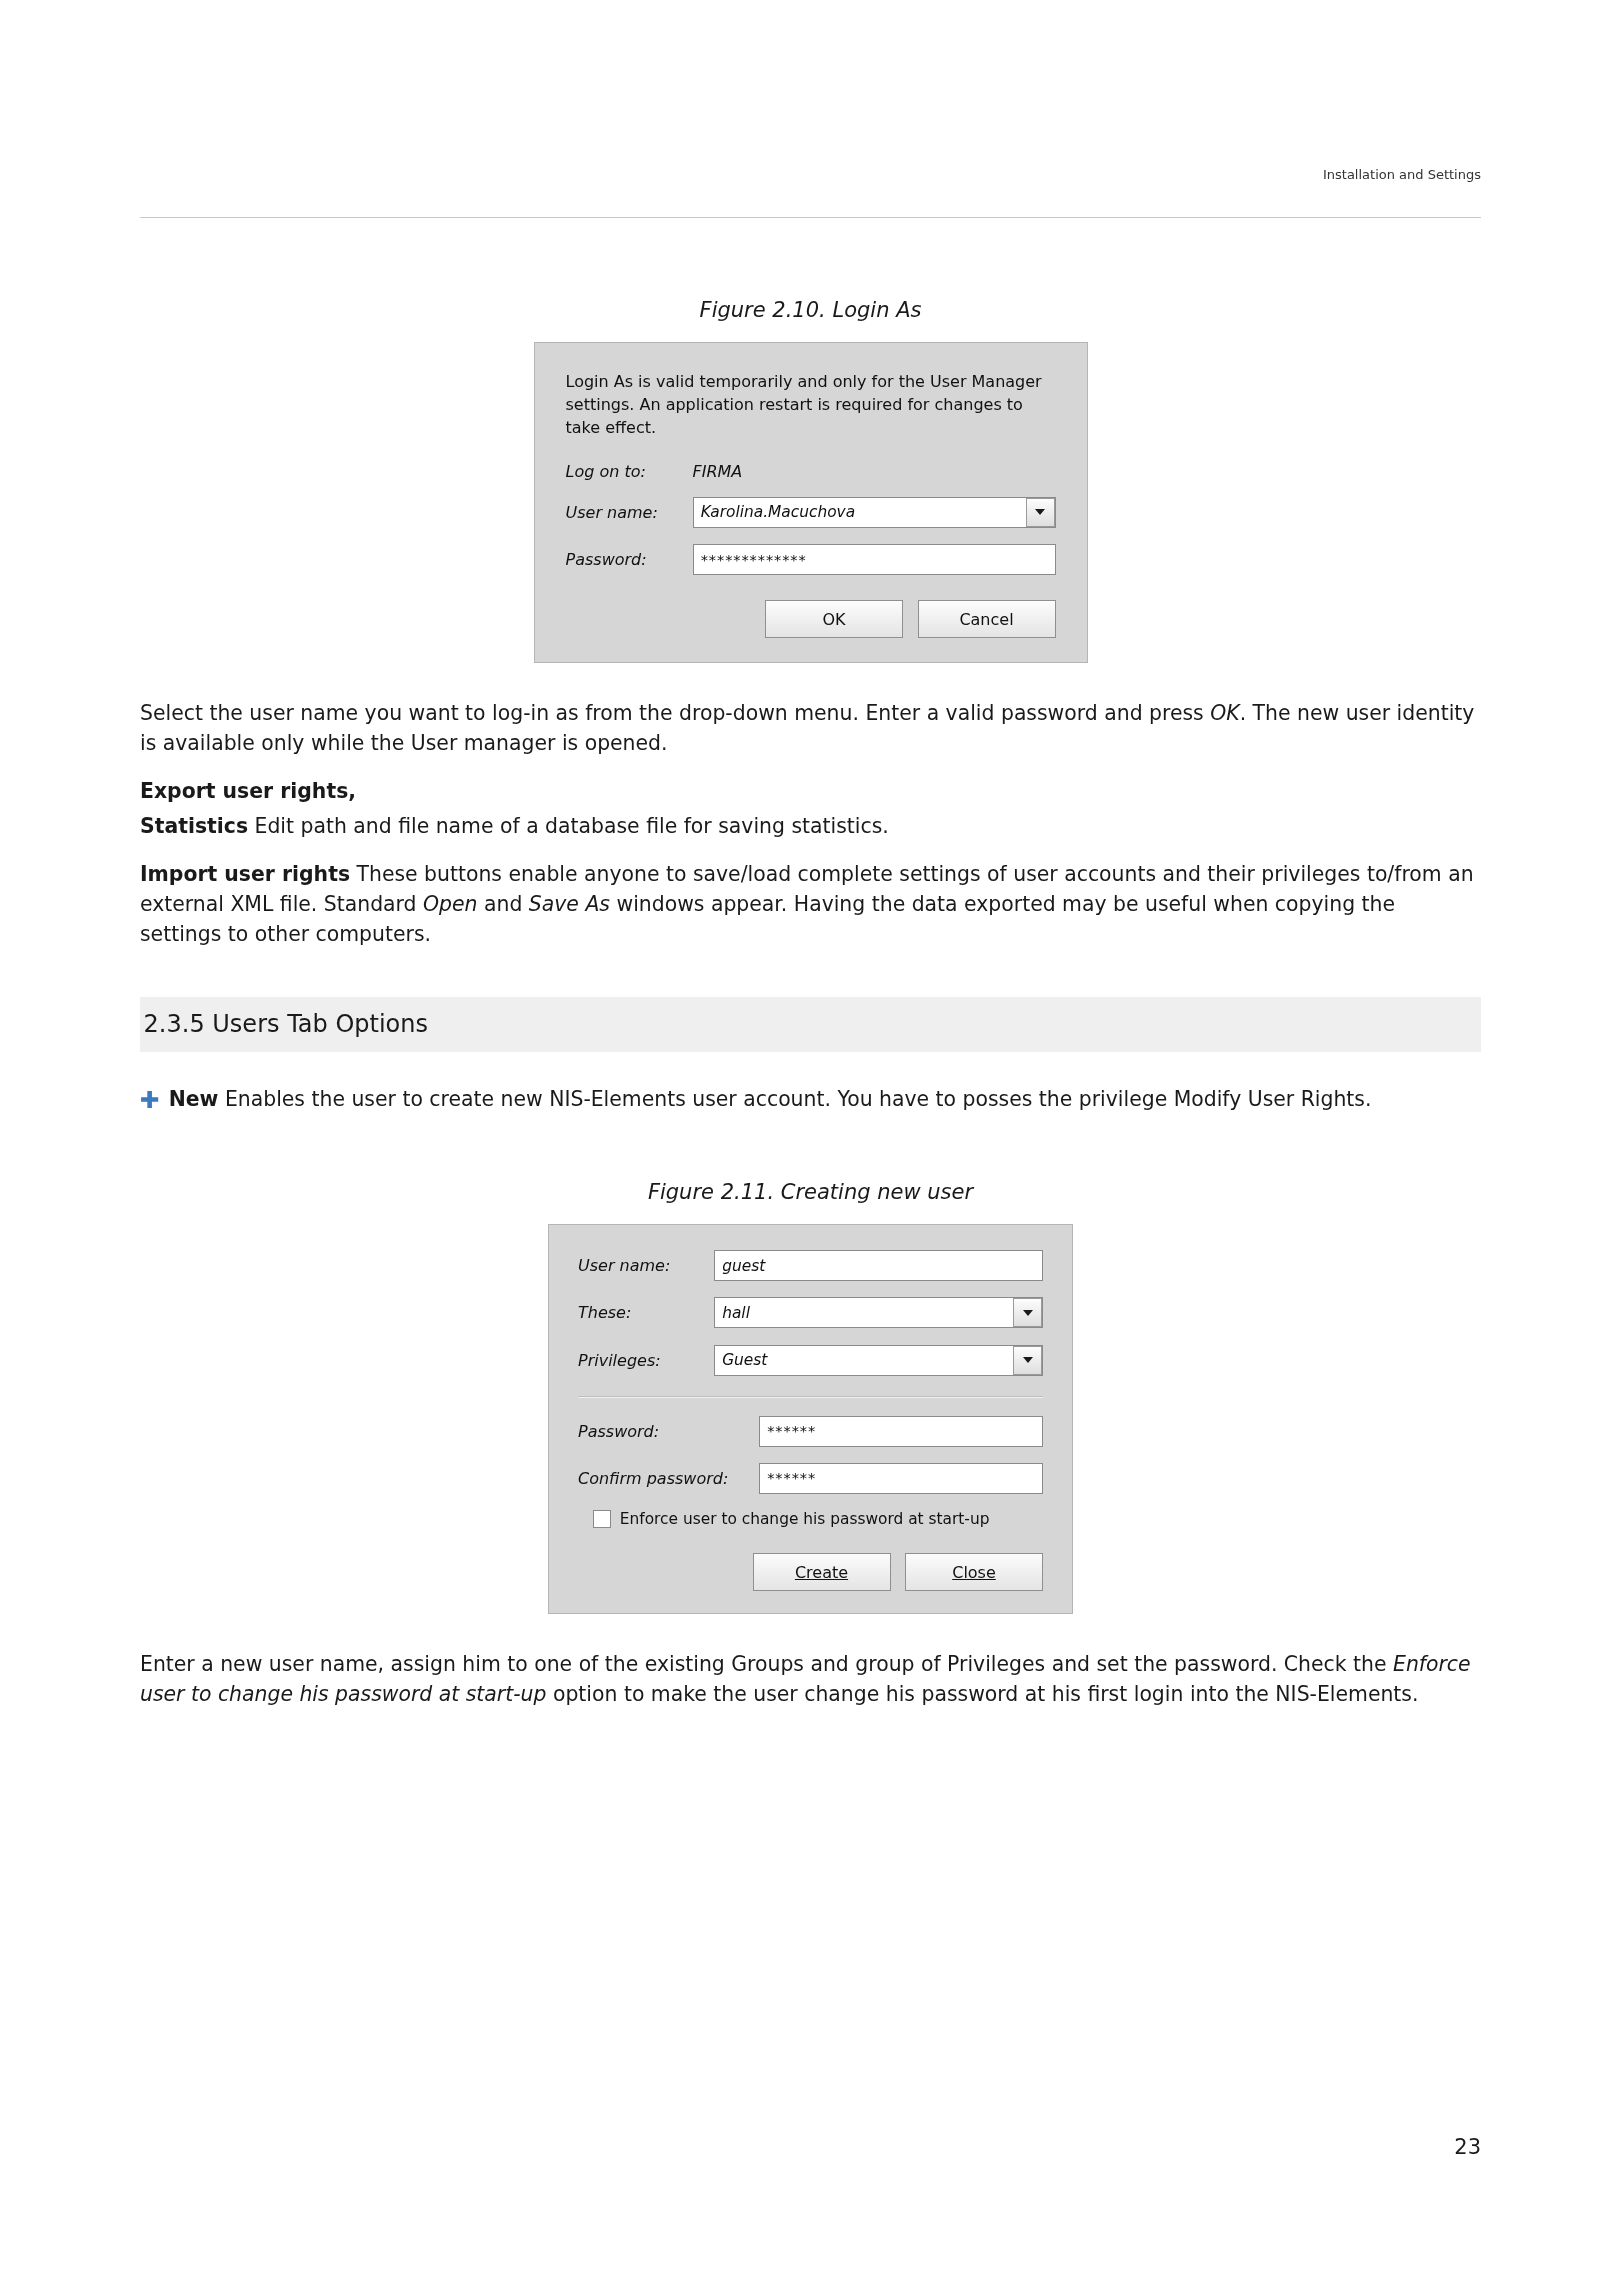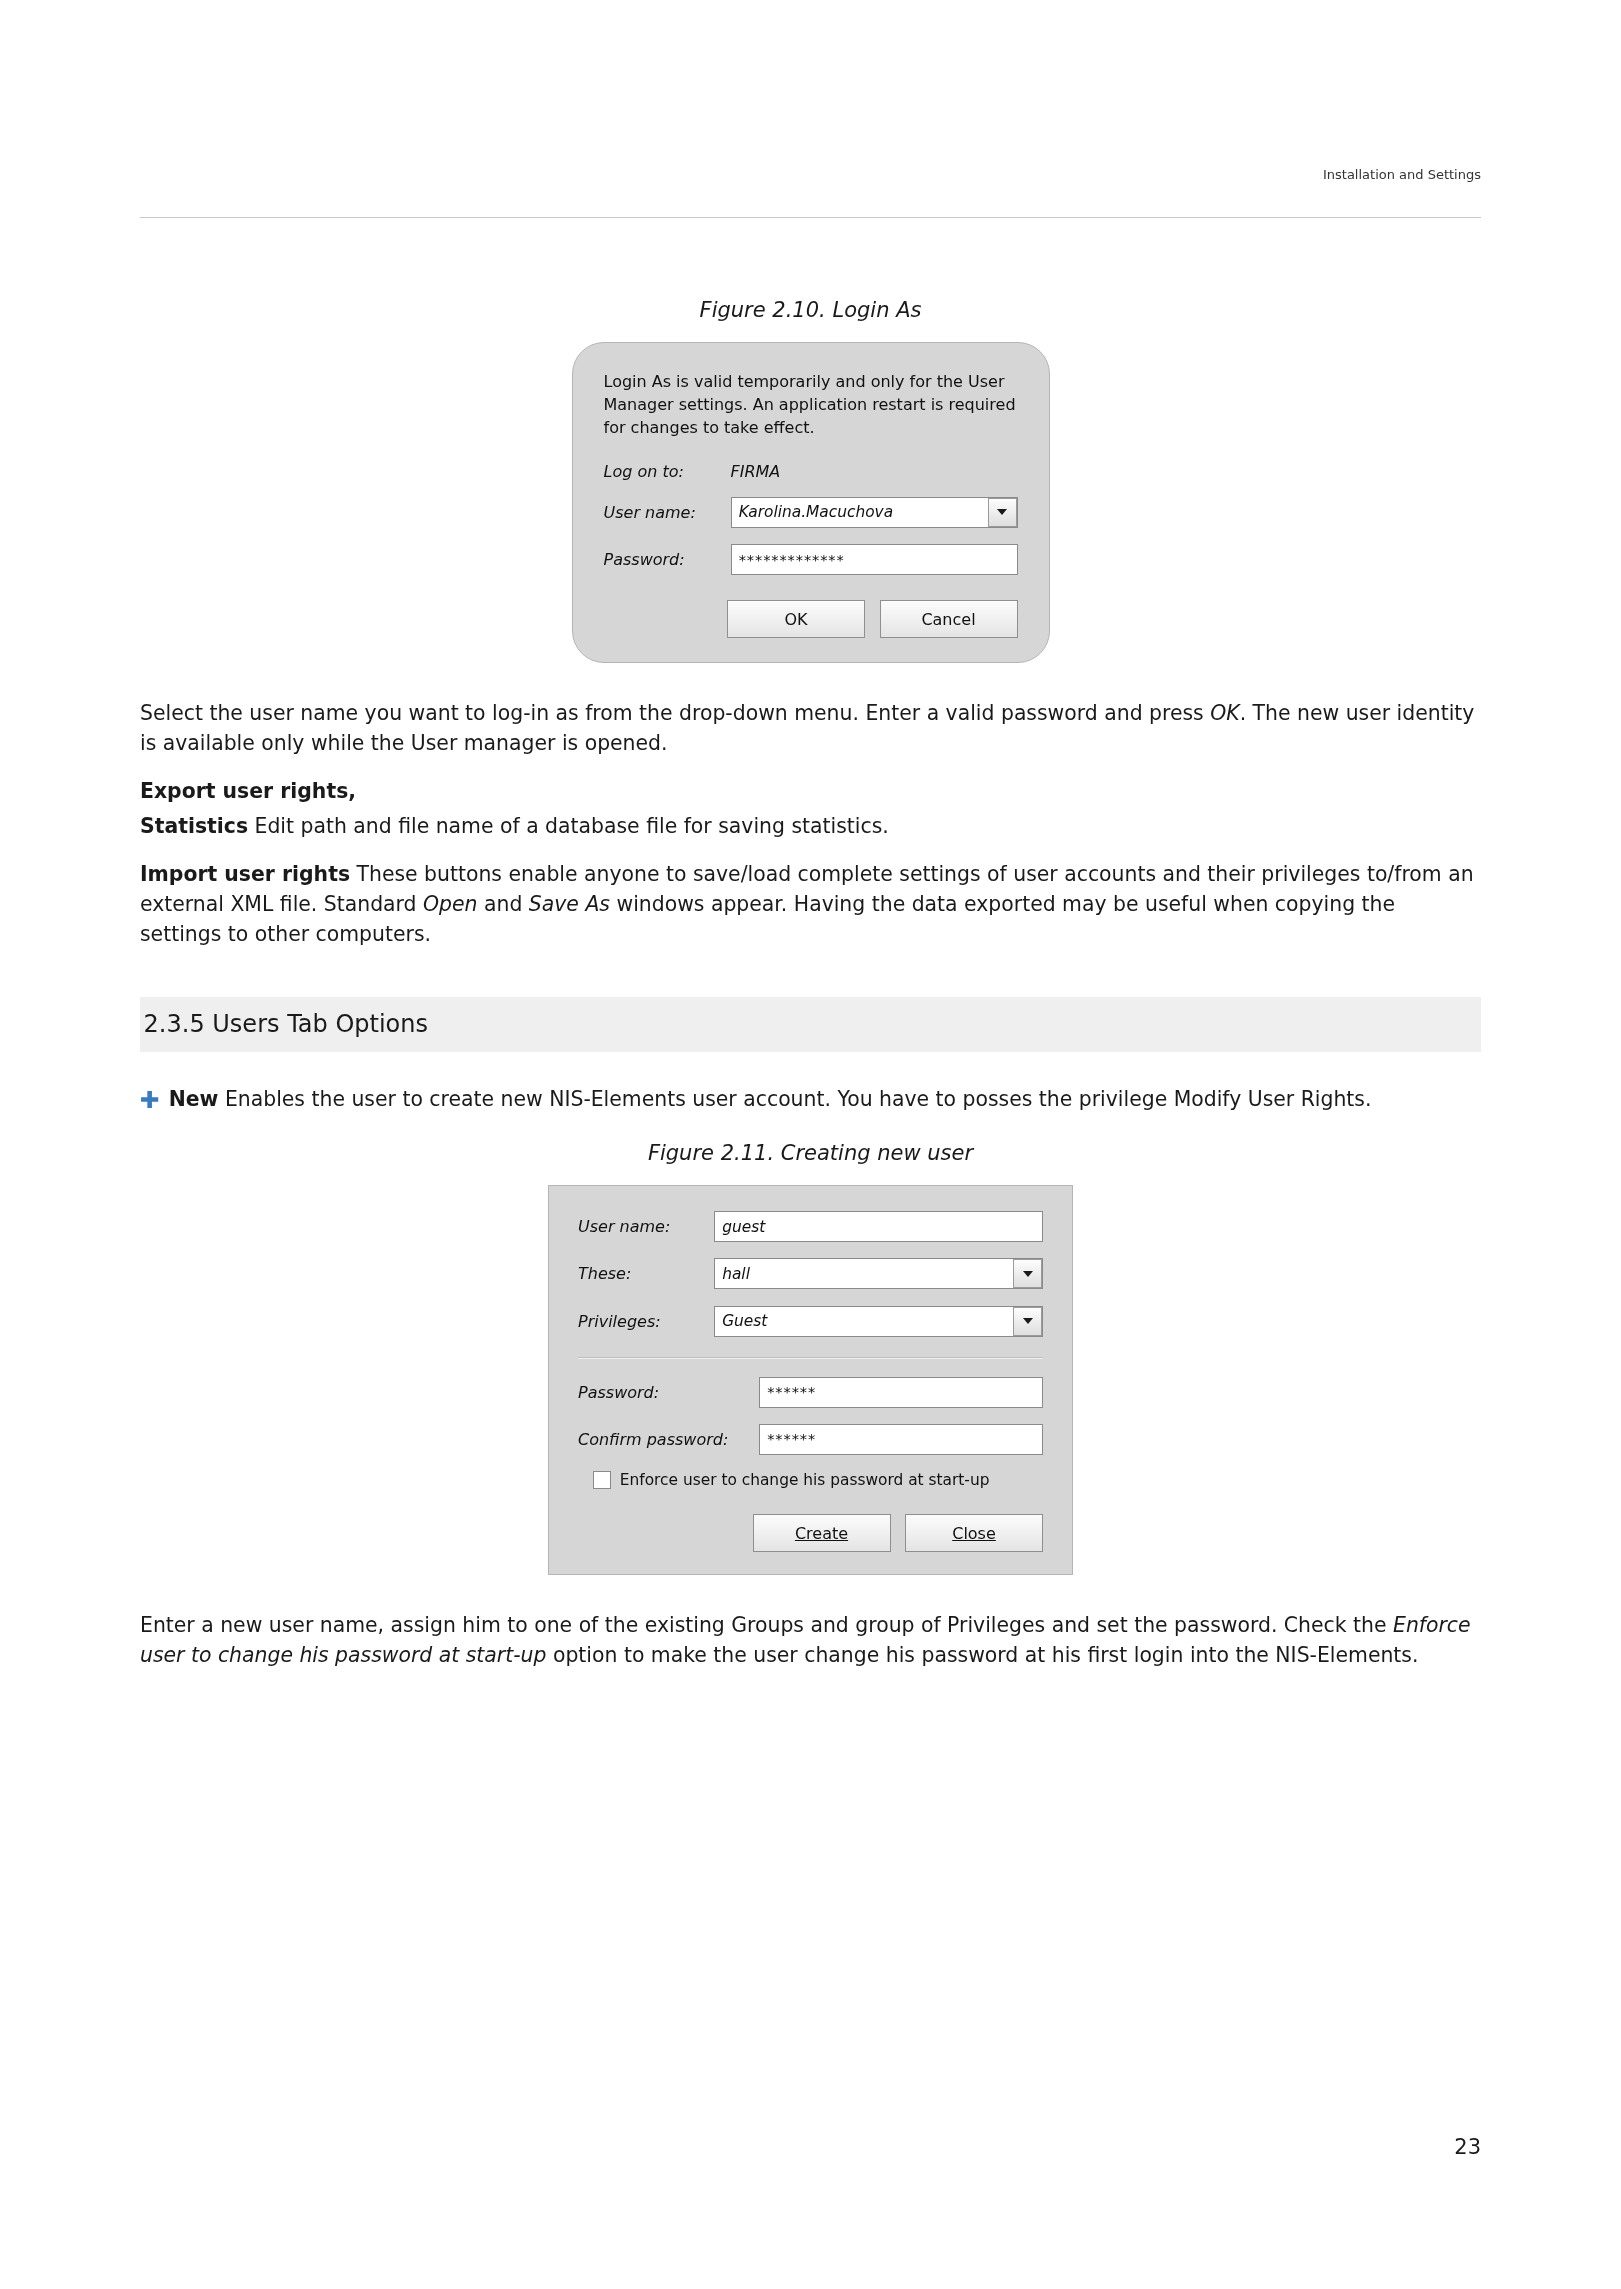--- a/index.html
+++ b/index.html
@@ -60,23 +60,22 @@
   }
   .dialog {
     background: #d6d6d6;
     border: 0.9px solid #b5b5b5;
     box-sizing: border-box;
     font-family: "DejaVu Sans", sans-serif;
     font-size: 15.4px;
     color: #111;
   }
   .dlg-login {
-    width: 478px;
+    width: 554px;
     padding: 27px 31px 23.5px 31px;
-    border-radius: 32px;
   }
   .dlg-note {
     line-height: 1.45;
     font-size: 16px;
     color: #111;
     margin-bottom: 22px;
     white-space: pre-line;
   }
   .row {
     display: flex;
@@ -269,21 +268,21 @@
     <p class="body tight"><span class="b">Export user rights,</span></p>
 
     <p class="body"><span class="b">Statistics</span><span> Edit path and file name of a database file for saving statistics.</span></p>
 
     <p class="body"><span class="b">Import user rights</span><span> These buttons enable anyone to save/load complete settings of user accounts and their privileges to/from an external XML file. Standard </span><span class="i">Open</span><span> and </span><span class="i">Save As</span><span> windows appear. Having the data exported may be useful when copying the settings to other computers.</span></p>
 
     <h2 class="section">2.3.5 Users Tab Options</h2>
 
     <p class="new-para"><span class="plus-icon">✚</span><span class="b">New</span><span> Enables the user to create new NIS-Elements user account. You have to posses the privilege Modify User Rights.</span></p>
 
-    <div class="fig-caption" style="margin-top:26px">Figure 2.11. Creating new user</div>
+    <div class="fig-caption" style="margin-top:65px">Figure 2.11. Creating new user</div>
 
     <div class="dlg-wrap">
       <div class="dialog dlg-newuser">
 
         <div class="row">
           <div class="row-label">User name:</div>
           <div class="field">
             <span class="val">guest</span>
           </div>
         </div>

